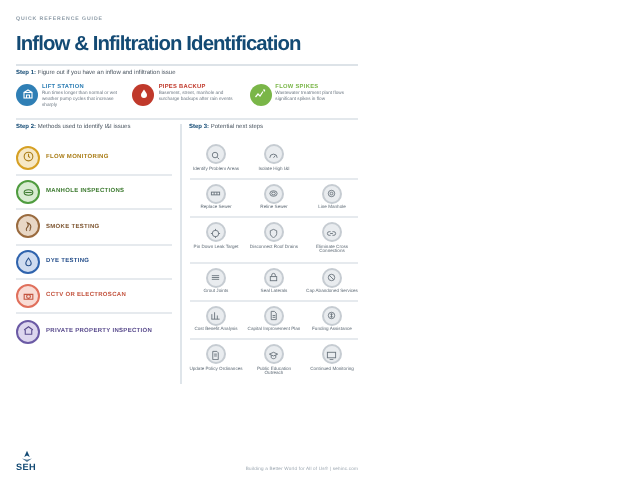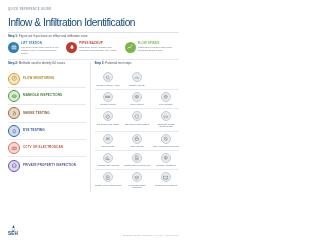--- a/index.html
+++ b/index.html
@@ -29,21 +29,21 @@
     letter-spacing: 0.45px;
     color: #8c9aa6;
     font-weight: bold;
     text-transform: uppercase;
     margin: 2px 0 0 1px;
     line-height: 1;
   }
   .title {
     font-size: 10.2px;
     line-height: 1;
-    font-weight: normal;
+    font-weight: bold;
     color: #134a74;
     letter-spacing: -0.45px;
     margin: 6px 0 0 1px;
     white-space: nowrap;
   }
   .title-rule {
     height: 0.5px;
     background: #dde3e8;
     margin: 4px 1px 0 1px;
   }

